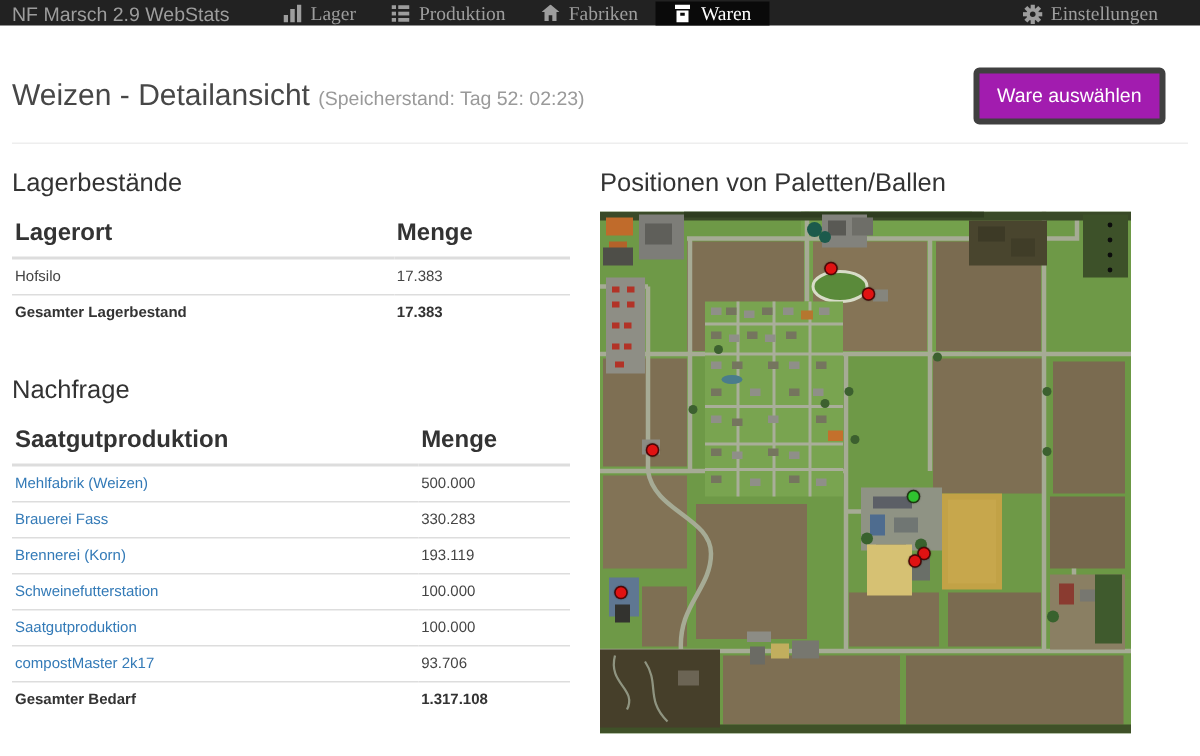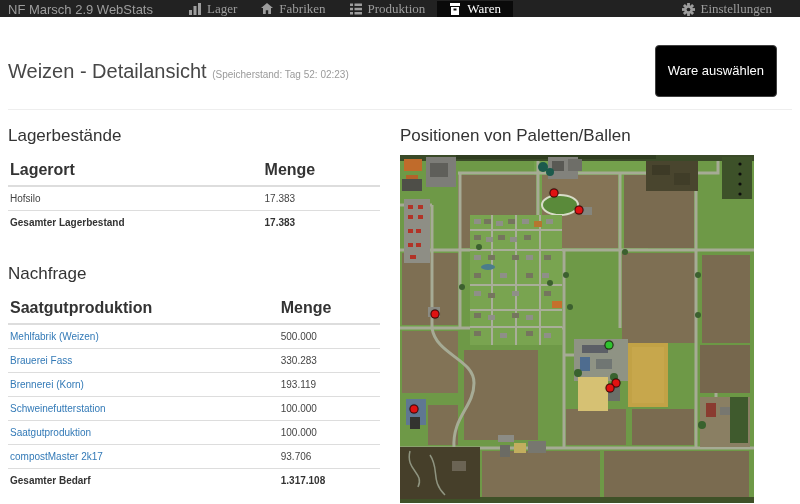--- a/index.html
+++ b/index.html
@@ -14,24 +14,24 @@
   .nav-item { display:flex; align-items:center; gap:6px; padding:0 12px; color:#9d9d9d; cursor:pointer; white-space:nowrap;font-family:Liberation Serif, serif; }
   .nav-item.active { background:#0a0a0a; color:#fff; }
   .nav-spacer { flex:1; }
   .nav-right { display:flex; align-items:stretch; margin-right:16px; }
   .icon { display:inline-flex; align-items:center; }
   .icon svg { display:block; }
   
   .container { padding:0 8px; }
   .page-header { display:flex; justify-content:space-between; align-items:center; border-bottom:1px solid #eee; padding:28px 0 12px; }
   .page-header h1 { margin:0; font-size:20px; font-weight:normal; color:#474747; }
-  .page-header h1 small { font-size:10px; color:#9a9a9a; font-weight:normal; }
+  .page-header h1 small { font-size:13px; color:#9a9a9a; font-weight:normal; }
   .btn-primary {
-    background:#000000; border:1px solid #404040; color:#fff; font-size:13px;
-    padding:16px 12px; border-radius:4px; margin-right:15px; cursor:pointer;
+    background:#a21caf; border:4px solid #404040; color:#fff; font-size:13px;
+    padding:6px 12px; border-radius:4px; margin-right:15px; cursor:pointer;
     font-family:inherit; line-height:1.4;
   }
   
   .row { display:flex; }
   .col-left { width:372px; margin-right:20px; }
   .col-right { width:354px; }
   h2.section { font-size:17px; font-weight:normal; color:#333; margin:16px 0 9px; }
   h2.section.gap { margin-top:30px; }
   
   table { width:100%; border-collapse:collapse; }
@@ -59,37 +59,37 @@
             <rect x="0" y="7" width="3" height="5"></rect>
             <rect x="4.5" y="3" width="3" height="9"></rect>
             <rect x="9" y="0" width="3" height="12"></rect>
           </svg>
         </span>
         <span>Lager</span>
       </div>
       <div class="nav-item">
         <span class="icon">
           <svg width="12" height="12" viewBox="0 0 12 12" fill="currentColor">
-            <path d="M6 0 L12 5 H10 V11 H7.2 V7.2 H4.8 V11 H2 V5 H0 Z"></path>
-          </svg>
-        </span>
-        <span>Fabriken</span>
-      </div>
-      <div class="nav-item">
-        <span class="icon">
-          <svg width="12" height="12" viewBox="0 0 12 12" fill="currentColor">
             <rect x="0" y="0.5" width="3" height="2.5"></rect>
             <rect x="4.5" y="0.5" width="7.5" height="2.5"></rect>
             <rect x="0" y="4.8" width="3" height="2.5"></rect>
             <rect x="4.5" y="4.8" width="7.5" height="2.5"></rect>
             <rect x="0" y="9" width="3" height="2.5"></rect>
             <rect x="4.5" y="9" width="7.5" height="2.5"></rect>
           </svg>
         </span>
         <span>Produktion</span>
+      </div>
+      <div class="nav-item">
+        <span class="icon">
+          <svg width="12" height="12" viewBox="0 0 12 12" fill="currentColor">
+            <path d="M6 0 L12 5 H10 V11 H7.2 V7.2 H4.8 V11 H2 V5 H0 Z"></path>
+          </svg>
+        </span>
+        <span>Fabriken</span>
       </div>
       <div class="nav-item active">
         <span class="icon">
           <svg width="12" height="12" viewBox="0 0 12 12" fill="currentColor">
             <rect x="1" y="0" width="10" height="3"></rect>
             <path d="M2 4 H10 V12 H2 Z M4.5 5.5 V7.5 H7.5 V5.5 Z" fill-rule="evenodd"></path>
           </svg>
         </span>
         <span>Waren</span>
       </div>

